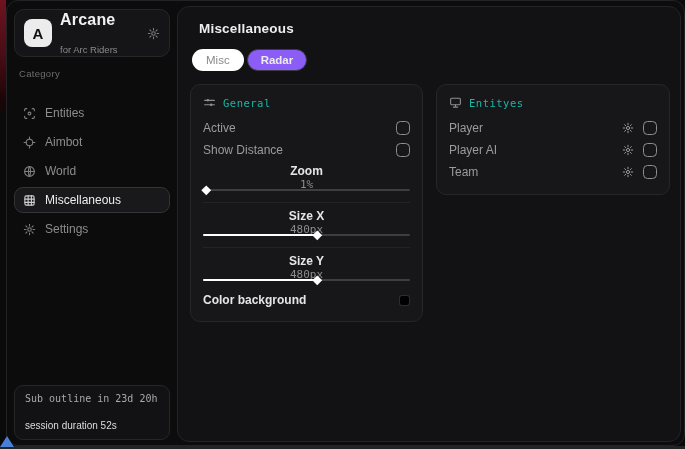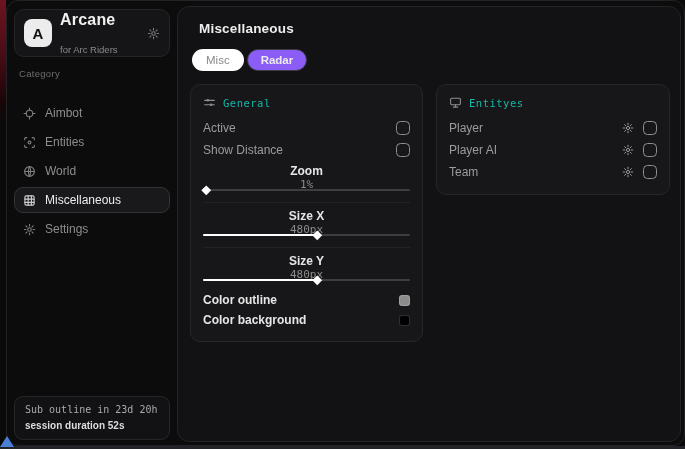--- a/index.html
+++ b/index.html
@@ -33,21 +33,21 @@
   .nav { display:flex; flex-direction:column; gap:3px; }
   .nav-item { display:flex; align-items:center; gap:9px; height:26px; padding:0 8px;
     border:1px solid transparent; border-radius:9px; color:#8d8d8d; font-size:12px; cursor:pointer; }
   .nav-item .nv-ic { display:flex; color:#808080; }
   .nav-item.active { background:#19191b; border-color:#343437; color:#ececec; }
   .nav-item.active .nv-ic { color:#d0d0d0; }
 
   .sb-footer { position:absolute; left:7px; bottom:5px; width:156px; padding:7px 10px 8px;
     background:#121214; border:1px solid #262629; border-radius:9px; }
   .sub-exp { font-family:"DejaVu Sans Mono", monospace; font-size:10px; color:#a9a9a9; white-space:nowrap; }
-  .sess-dur { font-size:10px; font-weight:bold; color:#dcdcdc; margin-top:5px; }
+  .sess-dur { font-size:10px; font-weight:normal; color:#dcdcdc; margin-top:16px; }
 
   
   .main { position:absolute; left:170px; top:5px; width:504px; height:436px;
     background:#121214; border:1px solid #242428; border-radius:12px; padding:14px 10px 10px 12px; }
   .main-title { font-size:13.5px; font-weight:bold; color:#ededed; margin-left:9px; letter-spacing:.2px; }
 
   .tabs { display:flex; gap:3px; margin:13px 0 0 2px; }
   .tab { height:22px; padding:0 13px; border-radius:13px; font-size:11.5px; color:#8a8a8a;
     background:#ffffff; border:1px solid transparent; display:flex; align-items:center; cursor:pointer; }
   .tab.active { background:#8b5cf6; border-color:#3c3c40; color:#ececec; font-weight:bold; }
@@ -105,34 +105,34 @@
         </svg>
       </span>
     </div>
 
     <div class="category">Category</div>
 
     <div class="nav">
       <div class="nav-item">
         <span class="nv-ic">
           <svg width="13" height="13" viewBox="0 0 24 24" fill="none" stroke="currentColor" stroke-width="2" stroke-linecap="round">
+            <path d="M3 7V5a2 2 0 0 1 2-2h2M17 3h2a2 2 0 0 1 2 2v2M21 17v2a2 2 0 0 1-2 2h-2M7 21H5a2 2 0 0 1-2-2v-2"></path>
+            <circle cx="12" cy="12" r="2.6"></circle>
+          </svg>
+        </span>
+        <span>Entities</span>
+      </div>
+      <div class="nav-item">
+        <span class="nv-ic">
+          <svg width="13" height="13" viewBox="0 0 24 24" fill="none" stroke="currentColor" stroke-width="2" stroke-linecap="round">
             <circle cx="12" cy="12" r="6"></circle>
               <path d="M12 2v3.5M12 18.5V22M2 12h3.5M18.5 12H22"></path>
           </svg>
         </span>
         <span>Aimbot</span>
-      </div>
-      <div class="nav-item">
-        <span class="nv-ic">
-          <svg width="13" height="13" viewBox="0 0 24 24" fill="none" stroke="currentColor" stroke-width="2" stroke-linecap="round">
-            <path d="M3 7V5a2 2 0 0 1 2-2h2M17 3h2a2 2 0 0 1 2 2v2M21 17v2a2 2 0 0 1-2 2h-2M7 21H5a2 2 0 0 1-2-2v-2"></path>
-            <circle cx="12" cy="12" r="2.6"></circle>
-          </svg>
-        </span>
-        <span>Entities</span>
       </div>
       <div class="nav-item">
         <span class="nv-ic">
           <svg width="13" height="13" viewBox="0 0 24 24" fill="none" stroke="currentColor" stroke-width="2" stroke-linecap="round">
             <circle cx="12" cy="12" r="9"></circle>
               <path d="M3 12h18M12 3c2.6 2.7 2.6 15.3 0 18M12 3c-2.6 2.7-2.6 15.3 0 18"></path>
           </svg>
         </span>
         <span>World</span>
       </div>
@@ -222,24 +222,20 @@
             <span class="row-label bright">Size Y</span>
             <span class="sl-value">480px</span>
           </div>
           <div class="sl-track">
             <div class="sl-fill" style="width: 55%;">
               <span class="sl-thumb"></span>
             </div>
           </div>
         </div>
 
-        <div class="row color-row">
-          <span class="row-label bright">Color outline</span>
-          <span class="swatch" style="background: rgb(140, 140, 140);"></span>
-        </div>
         <div class="row color-row">
           <span class="row-label bright">Color background</span>
           <span class="swatch" style="background: rgb(0, 0, 0);"></span>
         </div>
       </div>
 
       <div class="card entities">
         <div class="card-head">
           <span class="ch-ic">
             <svg width="13" height="13" viewBox="0 0 24 24" fill="none" stroke="currentColor" stroke-width="2" stroke-linecap="round">

